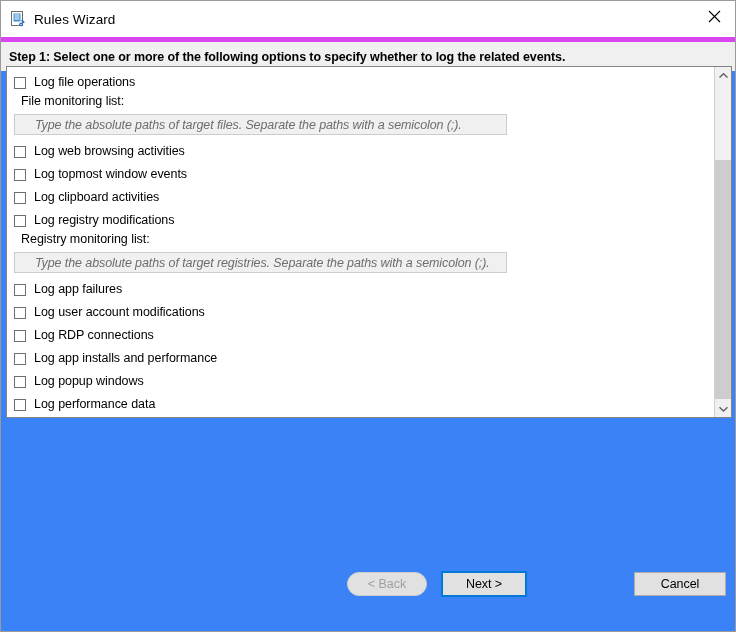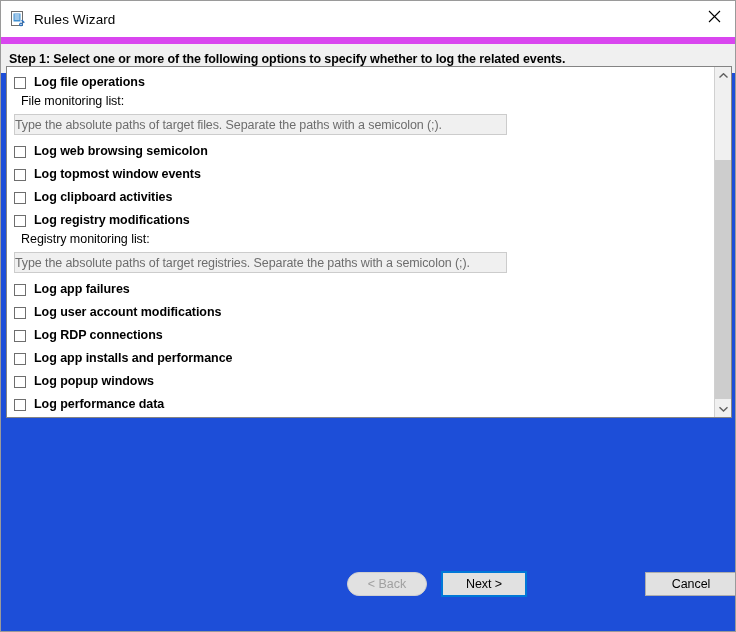--- a/index.html
+++ b/index.html
@@ -10,21 +10,21 @@
   body {
     font-family: "Liberation Sans", sans-serif;
     -webkit-font-smoothing: none;
   }
 
   .window {
     position: relative;
     width: 736px;
     height: 632px;
     box-sizing: border-box;
-    background: #1d4ed8;
+    background: #3b82f6;
     border: 1px solid #9a9a9a;
     overflow: hidden;
   }
 
   
   .titlebar {
     position: absolute;
     left: 0; top: 0;
     width: 736px;
     height: 36px;
@@ -56,21 +56,21 @@
   }
   .close-btn svg { display:block; }
 
   
   .step-band {
     position: absolute;
     left: 0; top: 36px;
     width: 736px;
     height: 29px;
     background: #f0f0f0;
-    border-top: 7px solid #d946ef;
+    border-top: 5px solid #d946ef;
     display: flex;
     align-items: center;
   }
   .step-text {
     font-size: 12.5px;
     font-weight: bold;
     color: #000000;
     margin-left: 8px;
     letter-spacing: -0.1px;
   }
@@ -93,21 +93,20 @@
     top: -22px;     
     width: 700px;
   }
 
   
   .cbrow {
     display: flex;
     align-items: center;
     height: 23px;
     padding-left: 7px;
-    font-weight: bold;
   }
   .cbox {
     width: 12px;
     height: 12px;
     box-sizing: border-box;
     border: 1px solid #6e6e6e;
     background: #ffffff;
     flex: 0 0 auto;
     margin-right: 8px;
   }
@@ -142,23 +141,25 @@
     width: 493px;
     height: 21px;
     box-sizing: border-box;
     border: 1px solid #cccccc;
     background: #f0f0f0;
     display: flex;
     align-items: center;
   }
   .textbox .ph {
     font-size: 12.5px;
+    font-style: italic;
     color: #6d6d6d;
     letter-spacing: -0.1px;
     white-space: nowrap;
+    margin-left: 20px;
   }
 
   
   .scrollbar {
     position: absolute;
     right: 0;
     top: 0;
     width: 17px;
     height: 350px;
     background: #f0f0f0;
@@ -206,21 +207,21 @@
     border-color: #cfcfcf;
     background: #e1e1e1;
     border-radius: 12px;
   }
   .btn.default {
     background: #e1e1e1;
     border: 2px solid #0078d7;
   }
   #back-button { left: 346px; top: 571px; width: 80px; }
   #next-button { left: 440px; top: 570px; width: 86px; height: 26px; }
-  #cancel-button { left: 633px; top: 571px; width: 92px; margin-left: 11px; }
+  #cancel-button { left: 633px; top: 571px; width: 92px; }
 
   
   .bottom-strip {
     position: absolute;
     left: 0;
     top: 630px;
     width: 736px;
     height: 2px;
     background: #ffffff;
   }
@@ -267,21 +268,21 @@
         <div class="labelrow">
           <span>File monitoring list:</span>
         </div>
         <div class="tbrow">
           <div class="textbox">
             <span class="ph">Type the absolute paths of target files. Separate the paths with a semicolon (;).</span>
           </div>
         </div>
         <div class="cbrow">
           <span class="cbox"></span>
-          <span class="cblabel">Log web browsing semicolon</span>
+          <span class="cblabel">Log web browsing activities</span>
         </div>
         <div class="cbrow">
           <span class="cbox"></span>
           <span class="cblabel">Log topmost window events</span>
         </div>
         <div class="cbrow">
           <span class="cbox"></span>
           <span class="cblabel">Log clipboard activities</span>
         </div>
         <div class="cbrow">

